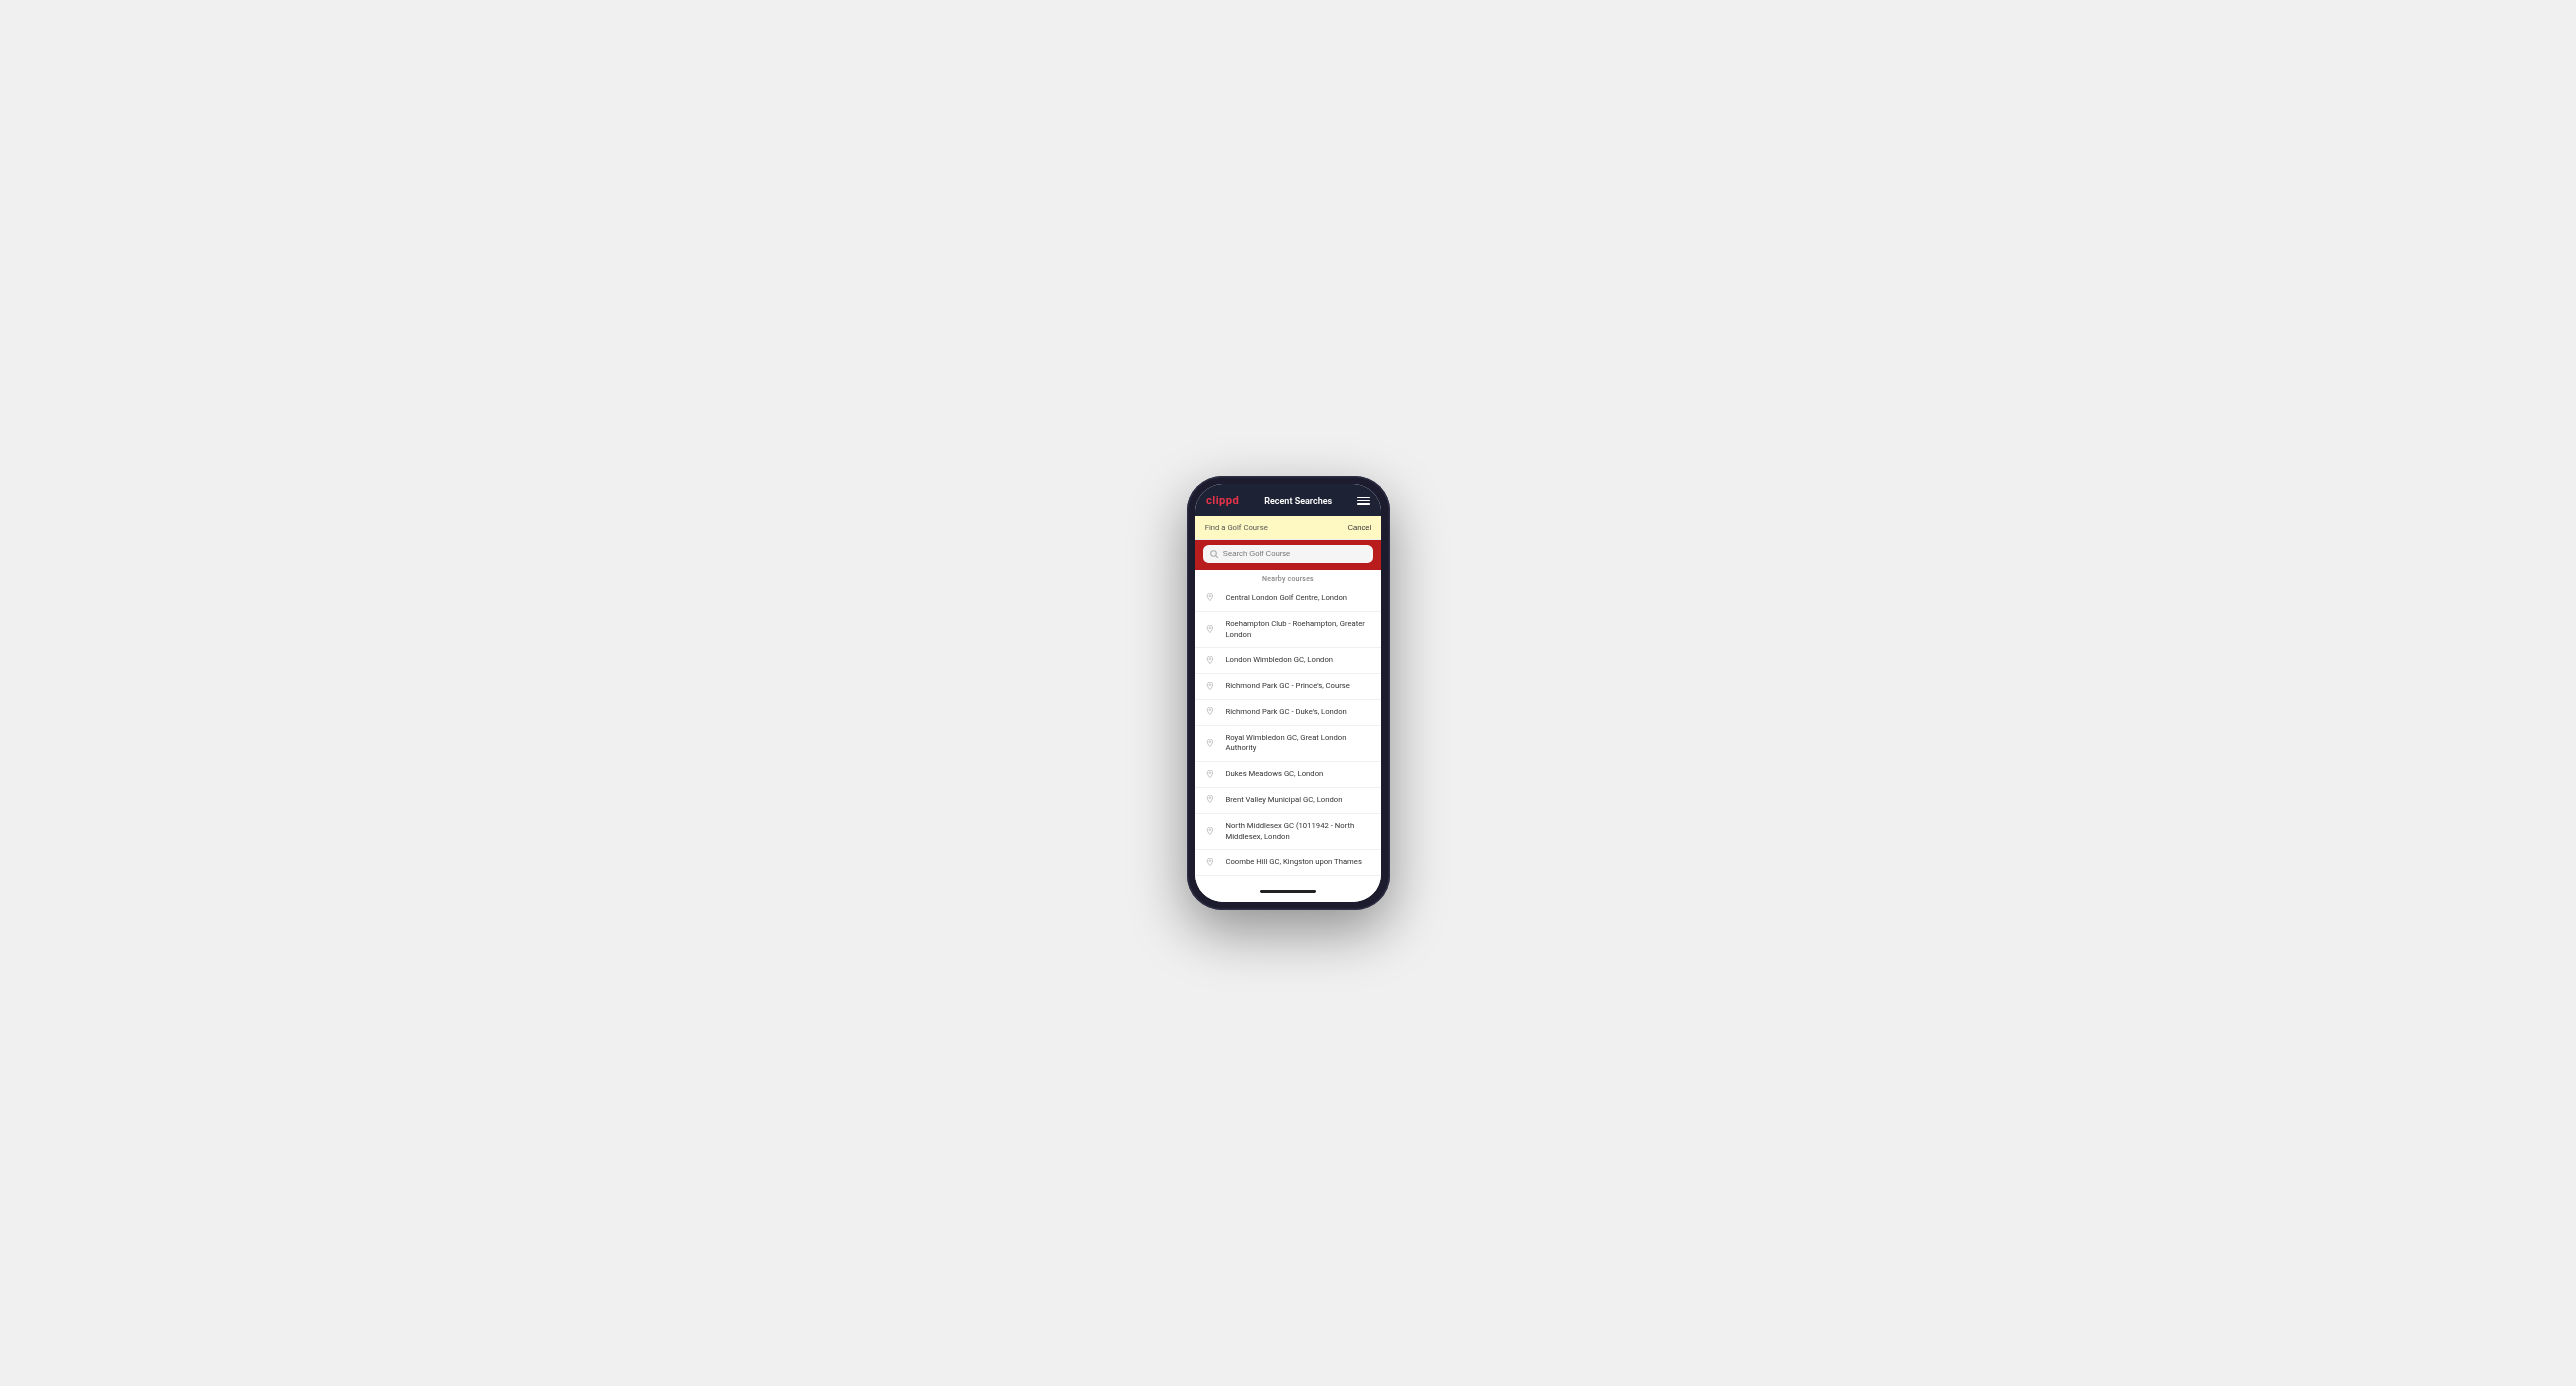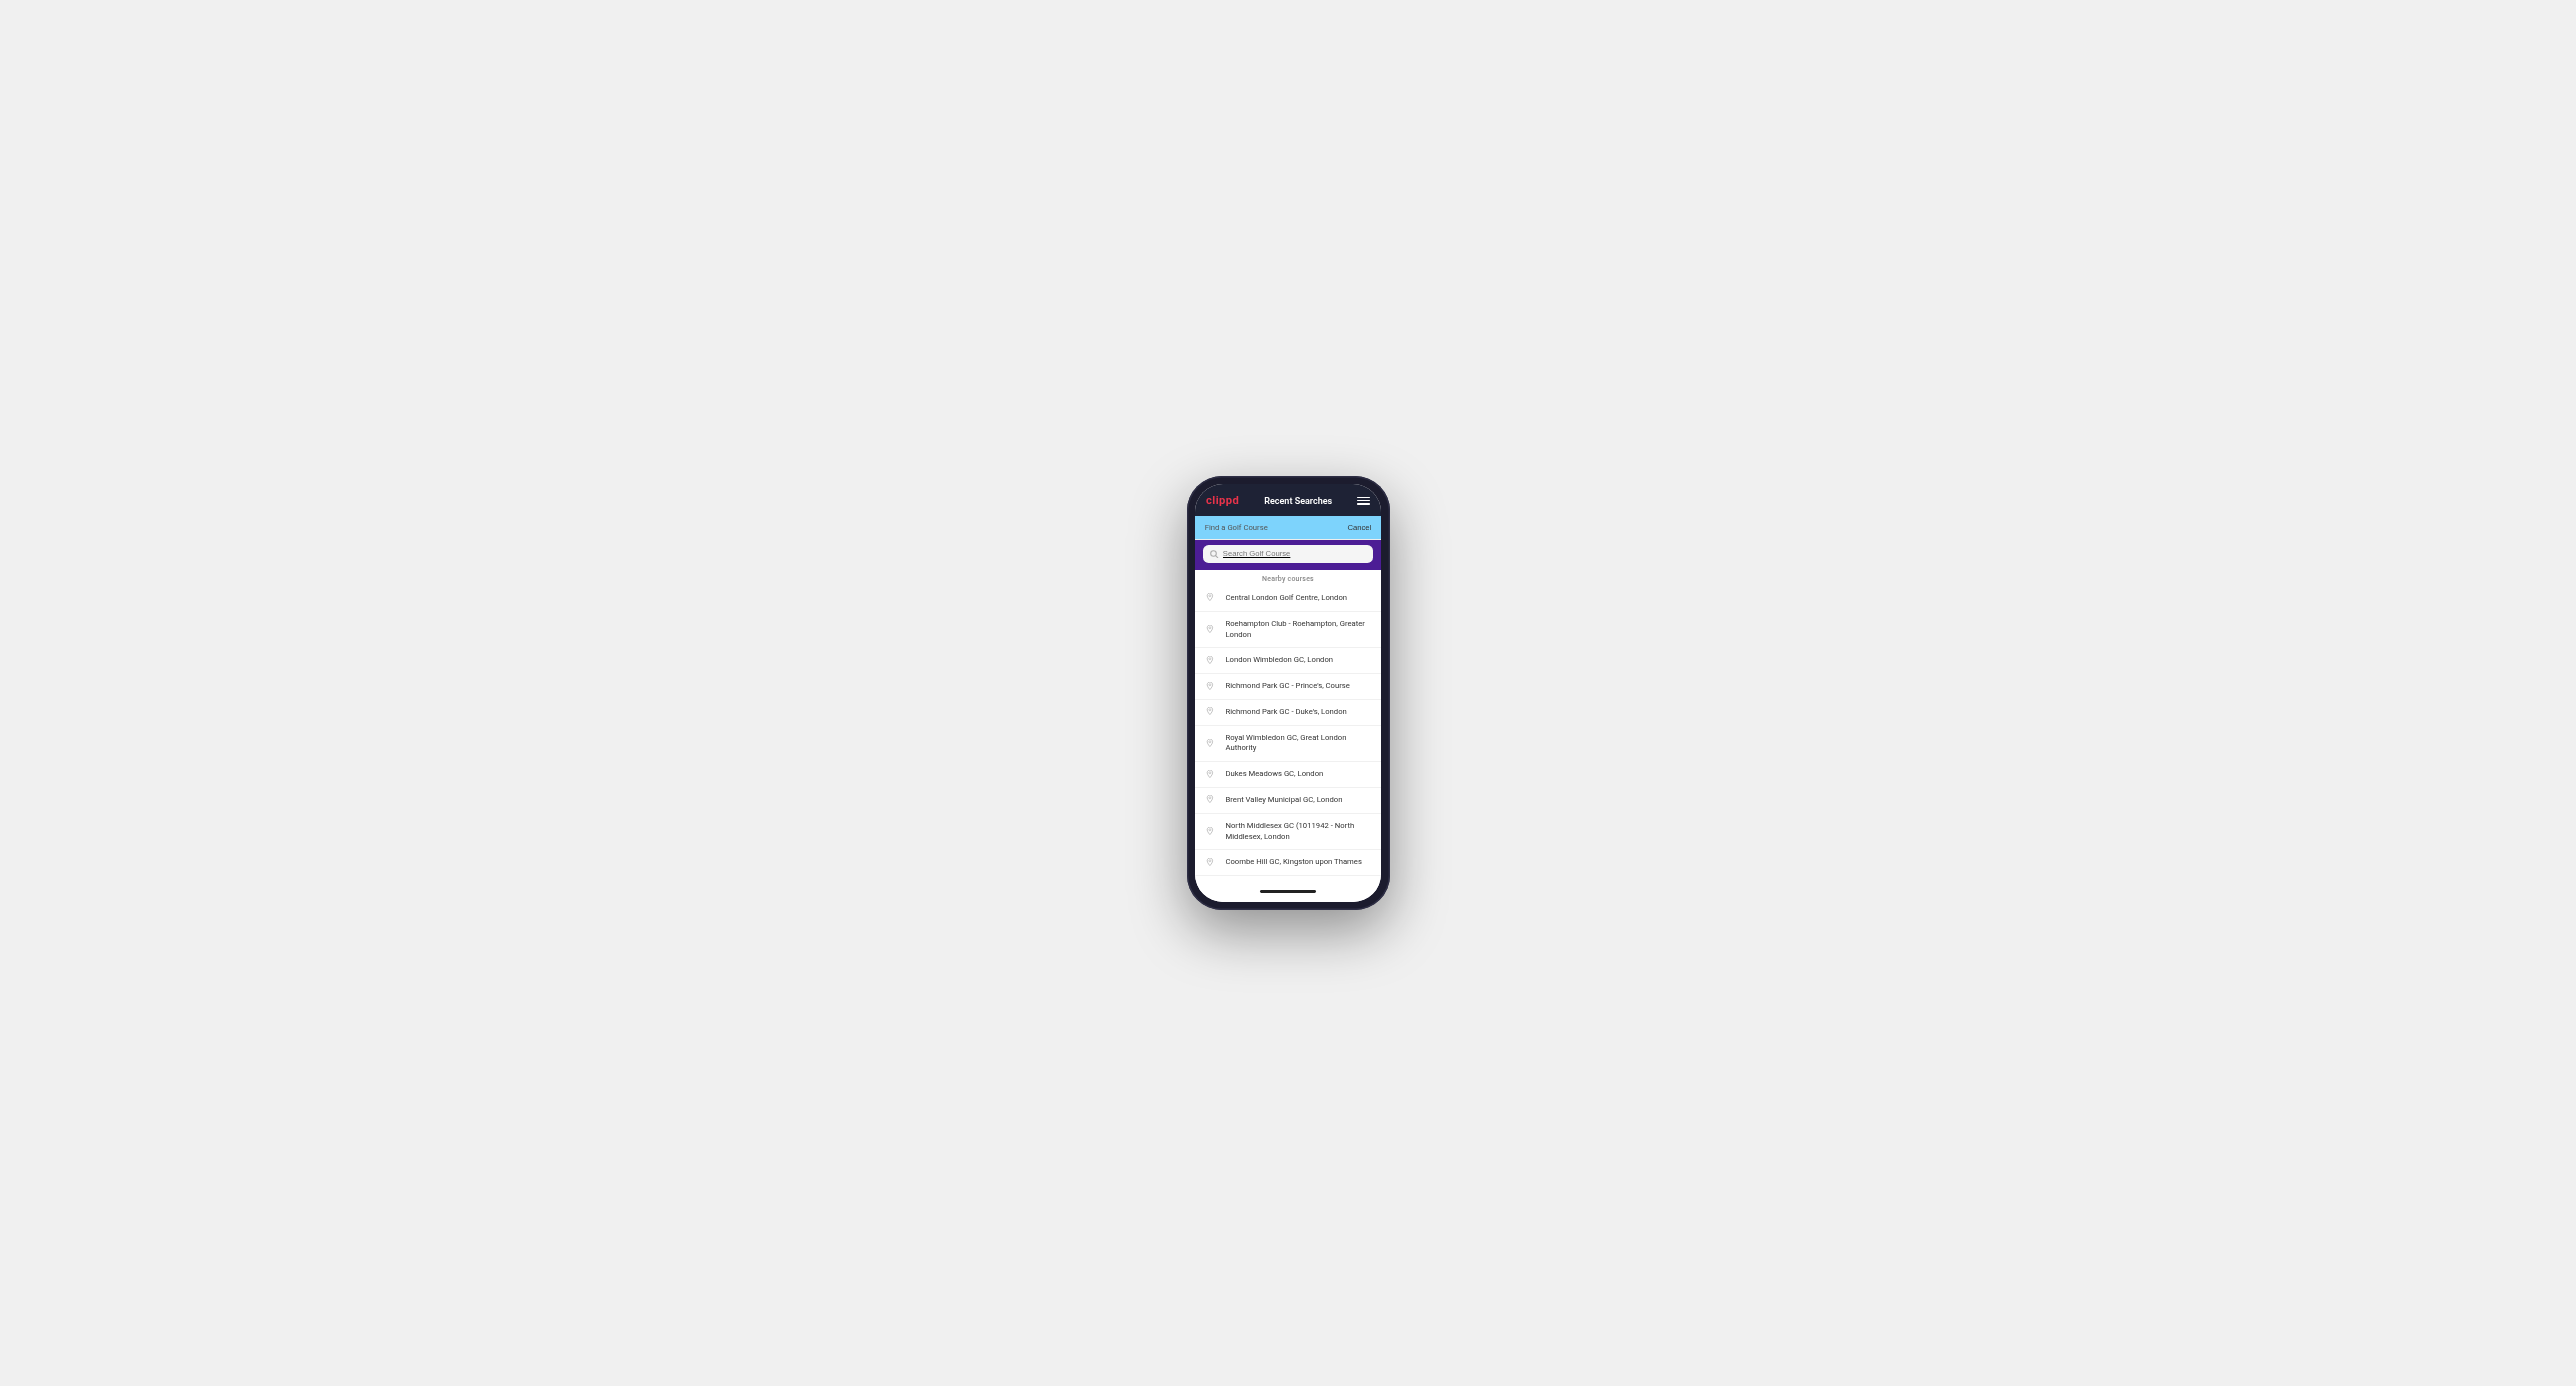--- a/index.html
+++ b/index.html
@@ -68,21 +68,21 @@
     .menu-icon span {
       display: block;
       width: 12.6px;
       height: 1.4px;
       background: #ffffff;
       border-radius: 0.7px;
     }
 
     
     .find-bar {
-      background: #7dd3fc;
+      background: #fef9c3;
       padding: 7px 9.8px;
       display: flex;
       align-items: center;
       justify-content: space-between;
       border-bottom: 0.7px solid #eeeeee;
       flex-shrink: 0;
     }
 
     .find-label {
       font-size: 7.7px;
@@ -93,24 +93,23 @@
       font-size: 7.7px;
       color: #333333;
       font-weight: 500;
       cursor: pointer;
       background: none;
       border: none;
     }
 
     
     .search-container {
-      background: #4c1d95;
+      background: #b91c1c;
       padding: 5.6px 8.4px 7px;
       flex-shrink: 0;
-      text-decoration: underline;
     }
 
     .search-box {
       display: flex;
       align-items: center;
       background: #f5f5f5;
       border-radius: 5.6px;
       padding: 4.2px 7px;
       gap: 4.2px;
     }

